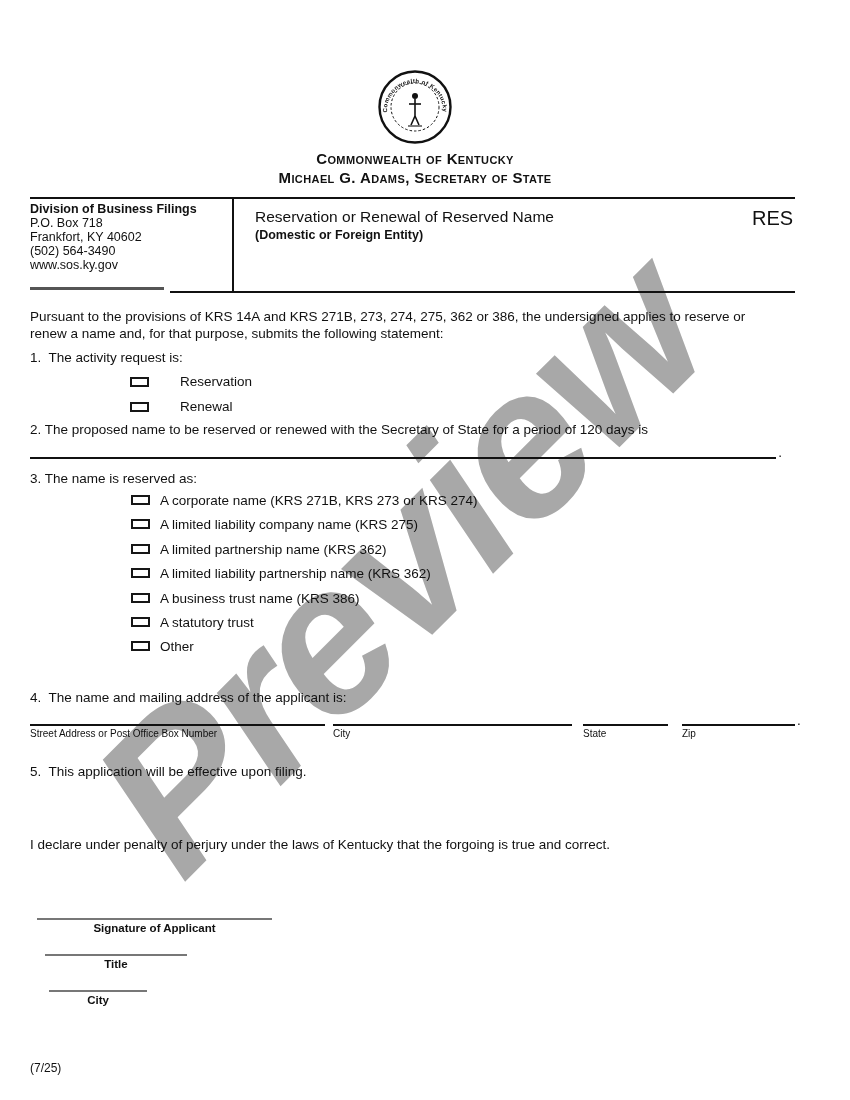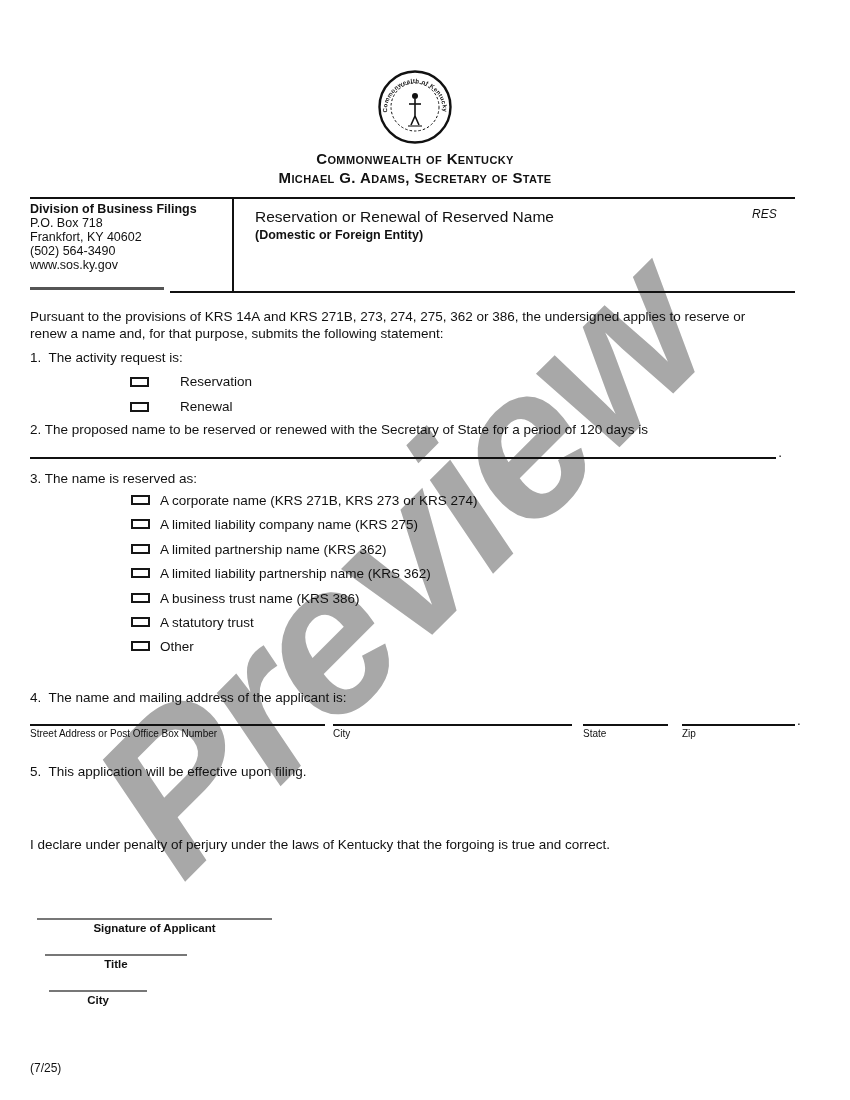--- a/index.html
+++ b/index.html
@@ -26,21 +26,21 @@
 
   .rule-top   { position:absolute; left:30px; top:197px; width:765px; height:2px; background:#111; }
   .v-divider  { position:absolute; left:232px; top:197px; width:2px; height:95px; background:#111; }
   .rule-bot-l { position:absolute; left:30px; top:287px; width:134px; height:3px; background:#555; }
   .rule-bot-r { position:absolute; left:170px; top:291px; width:625px; height:2px; background:#111; }
 
   .info-block { position:absolute; left:30px; top:202px; font-size:12.5px; line-height:14px; }
   .info-block .b { font-weight:bold; }
   .form-title    { position:absolute; left:255px; top:208px; font-size:15.5px; font-weight:normal; }
   .form-subtitle { position:absolute; left:255px; top:228px; font-size:12.5px; font-weight:bold; }
-  .form-code     { position:absolute; left:752px; top:207px; font-size:12px;font-style:italic; }
+  .form-code     { position:absolute; left:752px; top:207px; font-size:20px; }
 
   
   .txt { position:absolute; left:30px; font-size:13.5px; line-height:16.5px; white-space:pre-wrap; }
   .intro { top:309px; width:742px; }
   .item1 { top:350px; } .item2 { top:422px; width:742px; }
   .item3 { top:471px; } .item4 { top:690px; } .item5 { top:764px; }
   .declaration { top:837px; width:760px; }
 
   .cb { display:inline-block; width:19px; height:10px; border:2px solid #161616; background:transparent; flex:none; }
 

